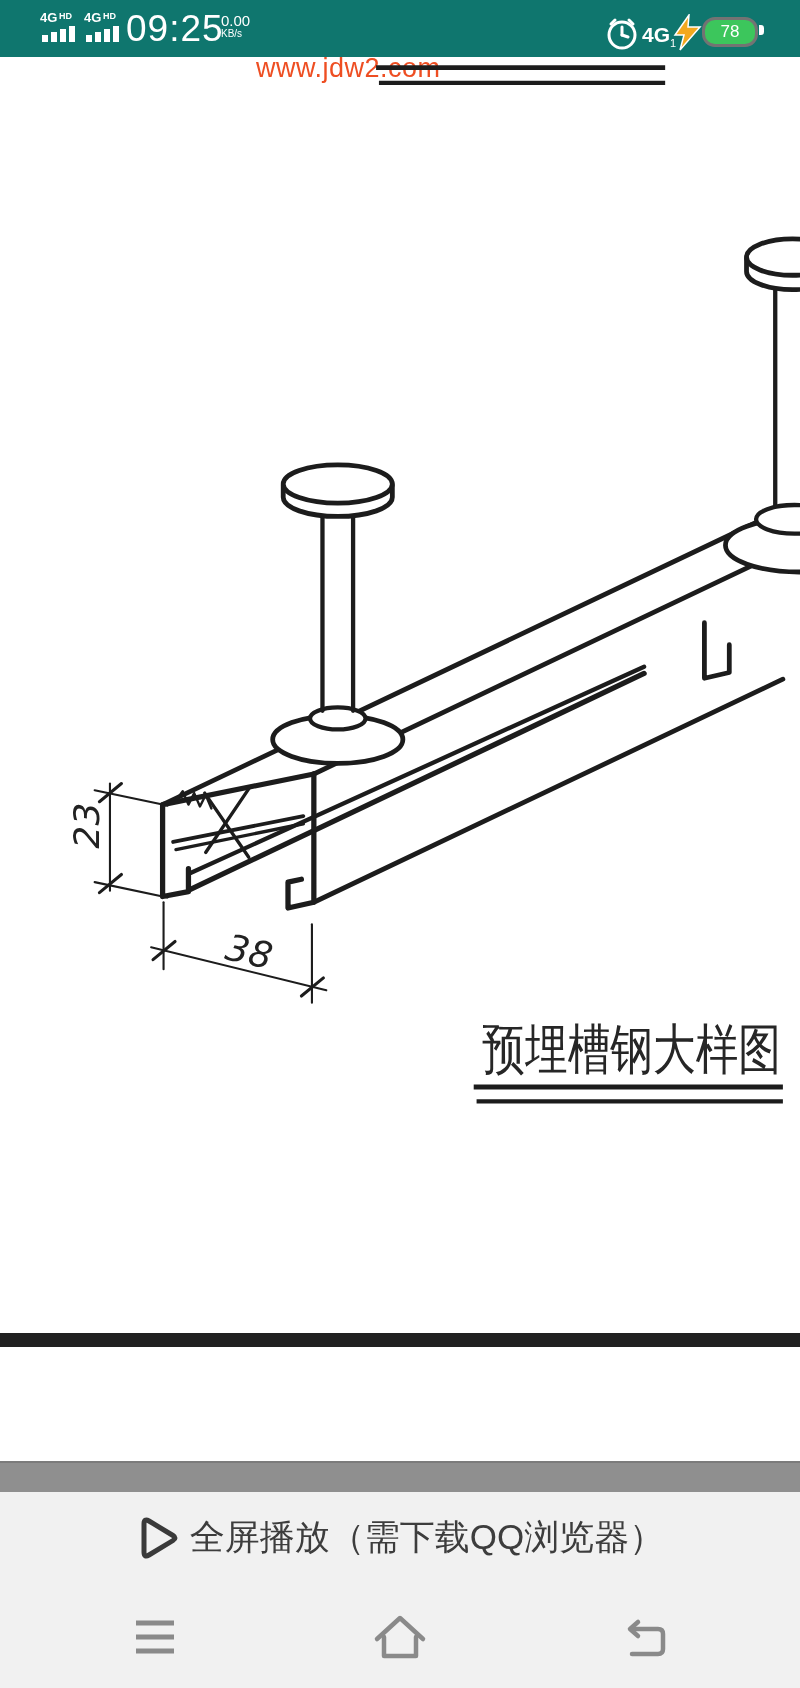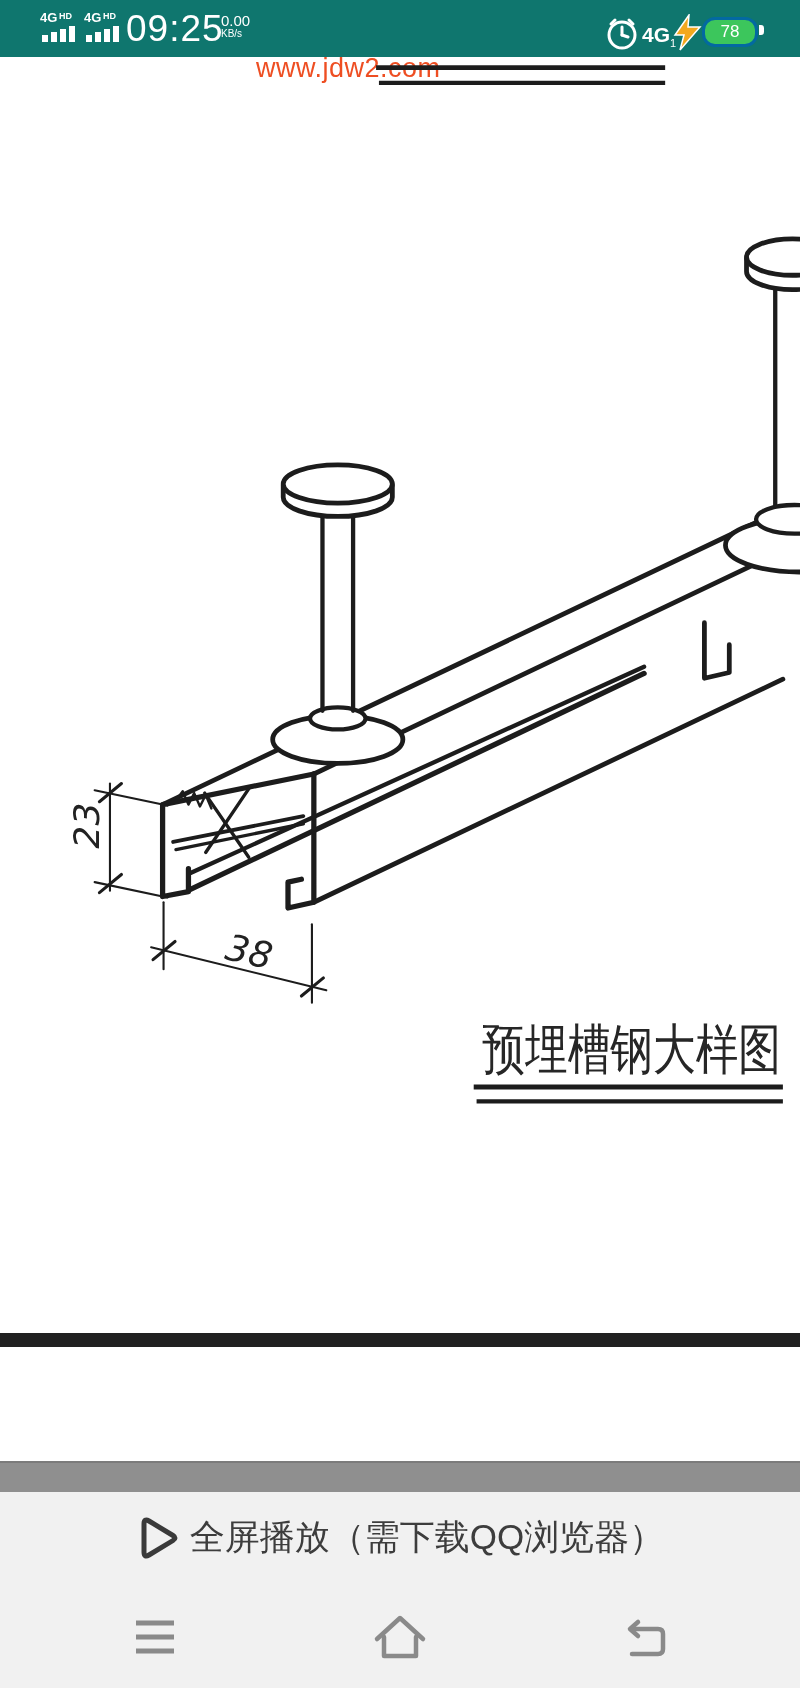--- a/index.html
+++ b/index.html
@@ -7,21 +7,21 @@
           font-family:"Liberation Sans",sans-serif;}
   
   .status-bar{position:absolute;left:0;top:0;width:800px;height:57px;background:#0f766e;}
   .sb-abs{position:absolute;}
   .sb-time{left:126px;top:8px;font-size:37px;color:#fff;font-weight:400;letter-spacing:1px;}
   .sb-speed{left:221px;top:13px;color:#fff;line-height:1.0;text-align:left;}
   .sb-speed .v{font-size:15px;display:block;}
   .sb-speed .u{font-size:10px;display:block;margin-top:1px;}
   .sb-4g{left:642px;top:23px;color:#fff;font-weight:700;font-size:21px;}
   .sb-4g sub{font-size:11px;font-weight:400;}
-  .battery{position:absolute;left:702px;top:17px;width:50px;height:24px;border:3px solid #0369a1;
+  .battery{position:absolute;left:702px;top:17px;width:50px;height:24px;border:3px solid #737373;
            border-radius:13px;background:#3cc65c;display:flex;align-items:center;justify-content:center;}
   .battery span{font-size:17px;color:#fff;font-weight:400;}
   .battery-nub{position:absolute;left:759px;top:25px;width:5px;height:10px;background:#fff;border-radius:0 3px 3px 0;}
   
   .content{position:absolute;left:0;top:57px;width:800px;height:1276px;background:#fff;}
   .watermark{position:absolute;left:256px;top:-4px;font-size:27px;color:#ee4e22;letter-spacing:.5px;}
   .drawing-svg{position:absolute;left:0;top:0;}
   
   .divider-dark{position:absolute;left:0;top:1333px;width:800px;height:14px;background:#212121;}
   .gray-bar{position:absolute;left:0;top:1461px;width:800px;height:31px;background:#8f8f8f;border-top:2px solid #7b7b7b;}

